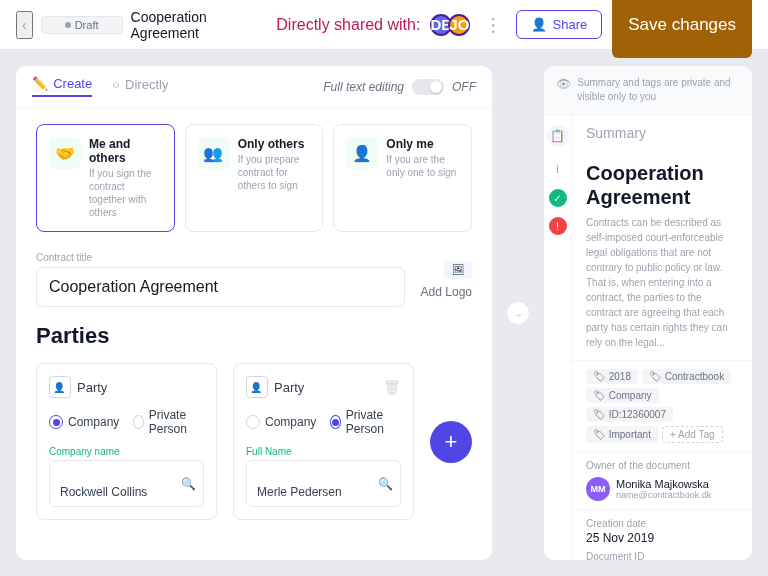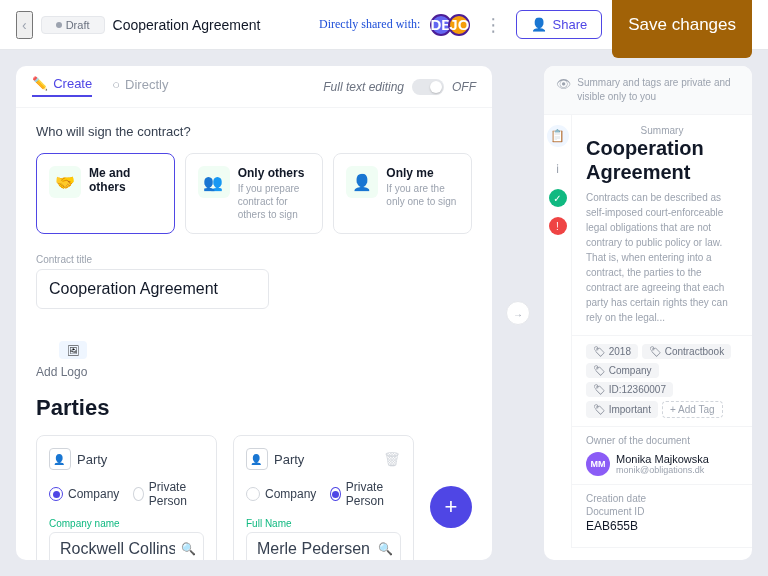--- a/index.html
+++ b/index.html
@@ -28,21 +28,21 @@
       font-size: 14px;
       cursor: pointer;
       padding: 4px;
     }
     .draft-badge {
       background: #f3f4f6;
       border: 1px solid #e5e7eb;
       border-radius: 4px;
       font-size: 11px;
       color: #6b7280;
-      padding: 2px 14px;
+      padding: 2px 23px;
       display: flex;
       align-items: center;
       gap: 4px;
     }
     .draft-dot {
       width: 6px; height: 6px;
       background: #9ca3af;
       border-radius: 50%;
     }
     .top-bar-title {
@@ -50,23 +50,22 @@
       font-weight: 500;
       color: #111827;
       flex: 1;
     }
     .top-bar-right {
       display: flex;
       align-items: center;
       gap: 10px;
     }
     .shared-label {
-      font-size: 12px;
-      color: #1d4ed8;
-      font-family: Liberation Serif, serif;
+      font-size: 16px;
+      color: #be185d;
     }
     .avatar-stack {
       display: flex;
       gap: -4px;
     }
     .avatar-sm {
       width: 22px; height: 22px;
       border-radius: 50%;
       display: flex; align-items: center; justify-content: center;
       font-size: 15px;
@@ -303,22 +302,22 @@
       background: #4f46e5;
       border-radius: 50%;
     }
     .input-with-icon {
       position: relative;
     }
     .input-field {
       width: 100%;
       border: 1.5px solid #e5e7eb;
       border-radius: 6px;
-      padding: 7px 28px 7px 10px;
-      font-size: 16px;
+      padding: 24px 28px 7px 10px;
+      font-size: 12px;
       color: #374151;
       outline: none;
     }
     .input-search-icon {
       position: absolute; right: 8px; top: 50%;
       transform: translateY(-50%);
       font-size: 12px; color: #9ca3af;
     }
     .input-label-green {
       font-size: 10px;
@@ -383,24 +382,23 @@
       font-size: 10px;
       color: #9ca3af;
       line-height: 1.4;
     }
 
     .sidebar-section {
       padding: 10px 14px;
       border-bottom: 1px solid #f3f4f6;
     }
     .sidebar-section-label {
-      font-size: 10px;
-      color: #9ca3af;
-      margin-bottom: 0;
-      text-align: center;
+      font-size: 14px;
+      color: #9ca3af;
+      margin-bottom: 20px;
     }
     .sidebar-section-title {
       font-size: 20px;
       font-weight: 700;
       color: #111827;
       line-height: 1.2;
       margin-bottom: 6px;
     }
     .sidebar-desc {
       font-size: 10px;
@@ -520,45 +518,45 @@
         <span>Full text editing</span>
         <div class="toggle-pill">
           <div class="toggle-thumb"></div>
         </div>
         <span>OFF</span>
       </div>
     </div>
 
     <div class="panel-body">
 
-      <div class="section-title">Who will sign the contract?</div>
       <div class="signer-options">
         <div class="signer-card selected">
           <div class="signer-icon">🤝</div>
           <div class="signer-info">
             <div class="signer-name">Me and others</div>
+            <div class="signer-desc">If you sign the contract together with others</div>
           </div>
         </div>
         <div class="signer-card">
           <div class="signer-icon">👥</div>
           <div class="signer-info">
             <div class="signer-name">Only others</div>
             <div class="signer-desc">If you prepare contract for others to sign</div>
           </div>
         </div>
         <div class="signer-card">
           <div class="signer-icon">👤</div>
           <div class="signer-info">
             <div class="signer-name">Only me</div>
             <div class="signer-desc">If you are the only one to sign</div>
           </div>
         </div>
       </div>
 
-      <div style="display:flex;align-items:flex-start;gap:16px;flex-direction:column;">
+      <div style="display:flex;align-items:center;gap:16px;">
         <div style="flex:1">
           <div class="field-label">Contract title</div>
           <input class="contract-title-input" type="text" value="Cooperation Agreement" style="">
         </div>
         <div style="margin-bottom:16px">
           <div class="logo-area">
             <div style="display:flex;align-items:center;gap:4px;">
               <div style="width:28px;height:18px;background:#eff6ff;border-radius:4px;display:flex;align-items:center;justify-content:center;font-size:10px;">🖼</div>
             </div>
           </div>
@@ -659,27 +657,28 @@
           <div class="tag"><span>🏷</span>Important</div>
           <button class="tag-add">+ Add Tag</button>
         </div>
 
         <div class="owner-section">
           <div class="owner-label">Owner of the document</div>
           <div class="owner-row">
             <div class="owner-avatar">MM</div>
             <div class="owner-info">
               <div class="owner-name">Monika Majkowska</div>
-              <div class="owner-email">monik@obligations.dk</div>
+              <div class="owner-email">name@contractbook.dk</div>
             </div>
           </div>
         </div>
 
         <div class="meta-section">
           <div class="meta-label">Creation date</div>
+          <div class="meta-value">25 Nov 2019</div>
           <div class="meta-label">Document ID</div>
           <div class="meta-value">EAB655B</div>
         </div>
 
       </div>
     </div>
   </div>
 </div>
 
 </body></html>

